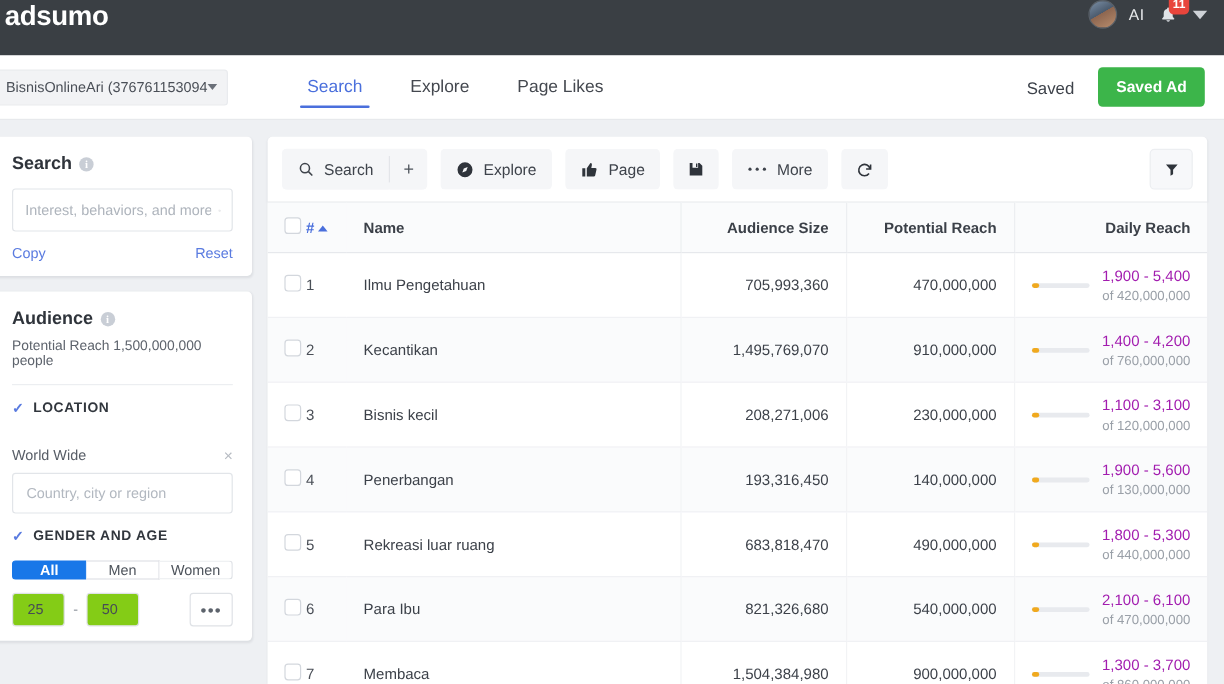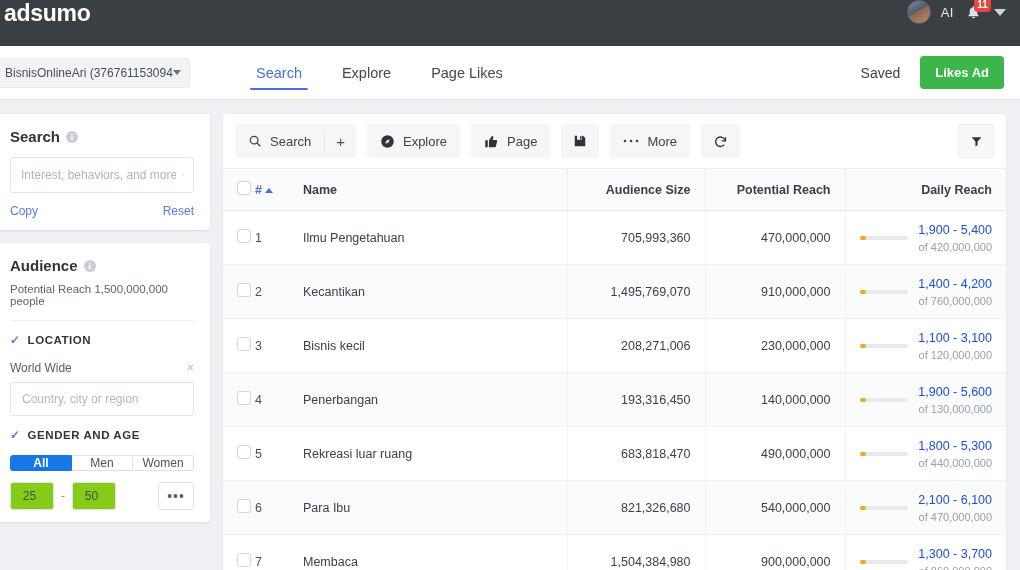--- a/index.html
+++ b/index.html
@@ -154,22 +154,22 @@
     border-bottom: 1px solid #eceef1;
   }
   .section-head {
     display: flex; align-items: center; gap: 7px;
     margin-top: 13px;
     font-size: 11.5px; font-weight: 700; letter-spacing: .55px;
     color: #31363d;
   }
   .chk-mark { color: #5a7be0; font-size: 12px; line-height: 1; }
   .chip-row {
-    display: flex; align-items: center; justify-content: space-between;
-    margin-top: 14px;
+    display: flex; justify-content: space-between;
+    margin-top: 26px;
     font-size: 12px; color: #575d66;
   }
   .chip-x { color: #b6bbc2; font-size: 13px; cursor: pointer; }
   .region-input {
     margin-top: 7px; height: 34px; width: 100%;
     border: 1px solid #e2e5e9; border-radius: 3px;
     padding: 0 11px;
     font-size: 12px; color: #3a3f47;
     outline: none; background: #fff;
     font-family: "Liberation Sans", sans-serif;
@@ -297,21 +297,21 @@
   .daily-cell { display: flex; align-items: center; gap: 10px; }
   .dbar-track {
     flex: 1; height: 4px; border-radius: 2px;
     background: #e8eaee; position: relative; min-width: 40px;
   }
   .dbar-fill {
     position: absolute; left: 0; top: 0; bottom: 0;
     background: #f0a91e; border-radius: 2px;
   }
   .daily-text { text-align: right; white-space: nowrap; }
-  .daily-range { font-size: 12.5px; color: #1d4ed8; }
+  .daily-range { font-size: 12.5px; color: #a21caf; }
   .daily-of { font-size: 11px; color: #9aa0a8; margin-top: 4px; }
 </style>
 </head>
 <body>
 
 <div class="topbar">
   <div class="logo">adsumo</div>
   <div class="topbar-right">
     <div class="avatar"></div>
     <div class="ai-label">AI</div>
@@ -330,21 +330,21 @@
     <span class="acct-text">BisnisOnlineAri (3767611530948...</span>
     <span class="mini-caret"></span>
   </div>
   <div class="tabs">
     <div class="tab active">Search</div>
     <div class="tab">Explore</div>
     <div class="tab">Page Likes</div>
   </div>
   <div class="nav-right">
     <div class="saved-link">Saved</div>
-    <button class="create-ad">Likes Ad</button>
+    <button class="create-ad">Saved Ad</button>
   </div>
 </div>
 
 <div class="layout">
 
   <div class="sidebar">
 
     <div class="card">
       <div class="card-title">
         <span>Search</span>

